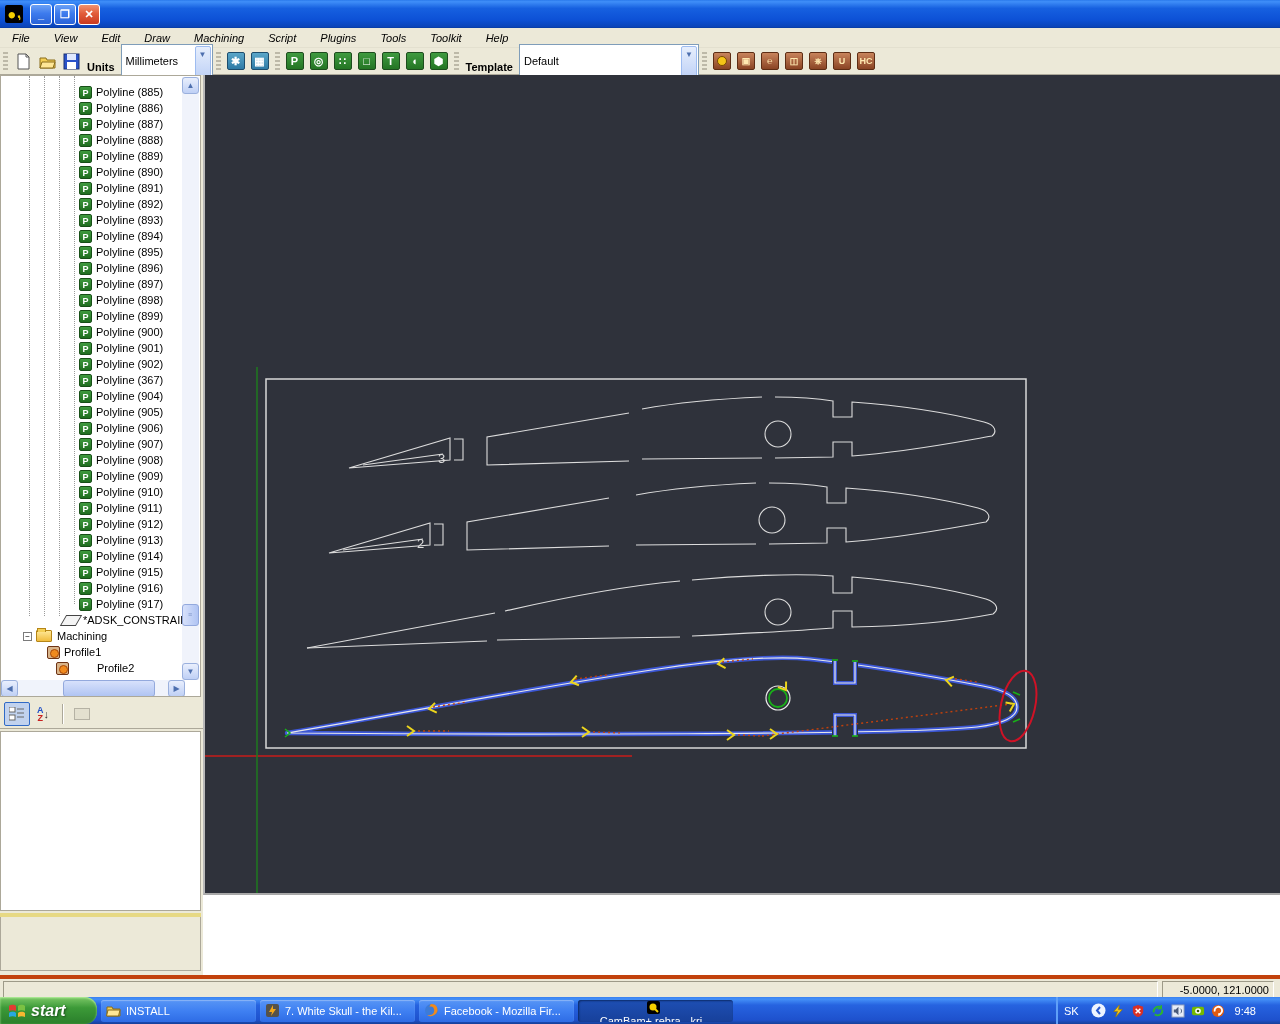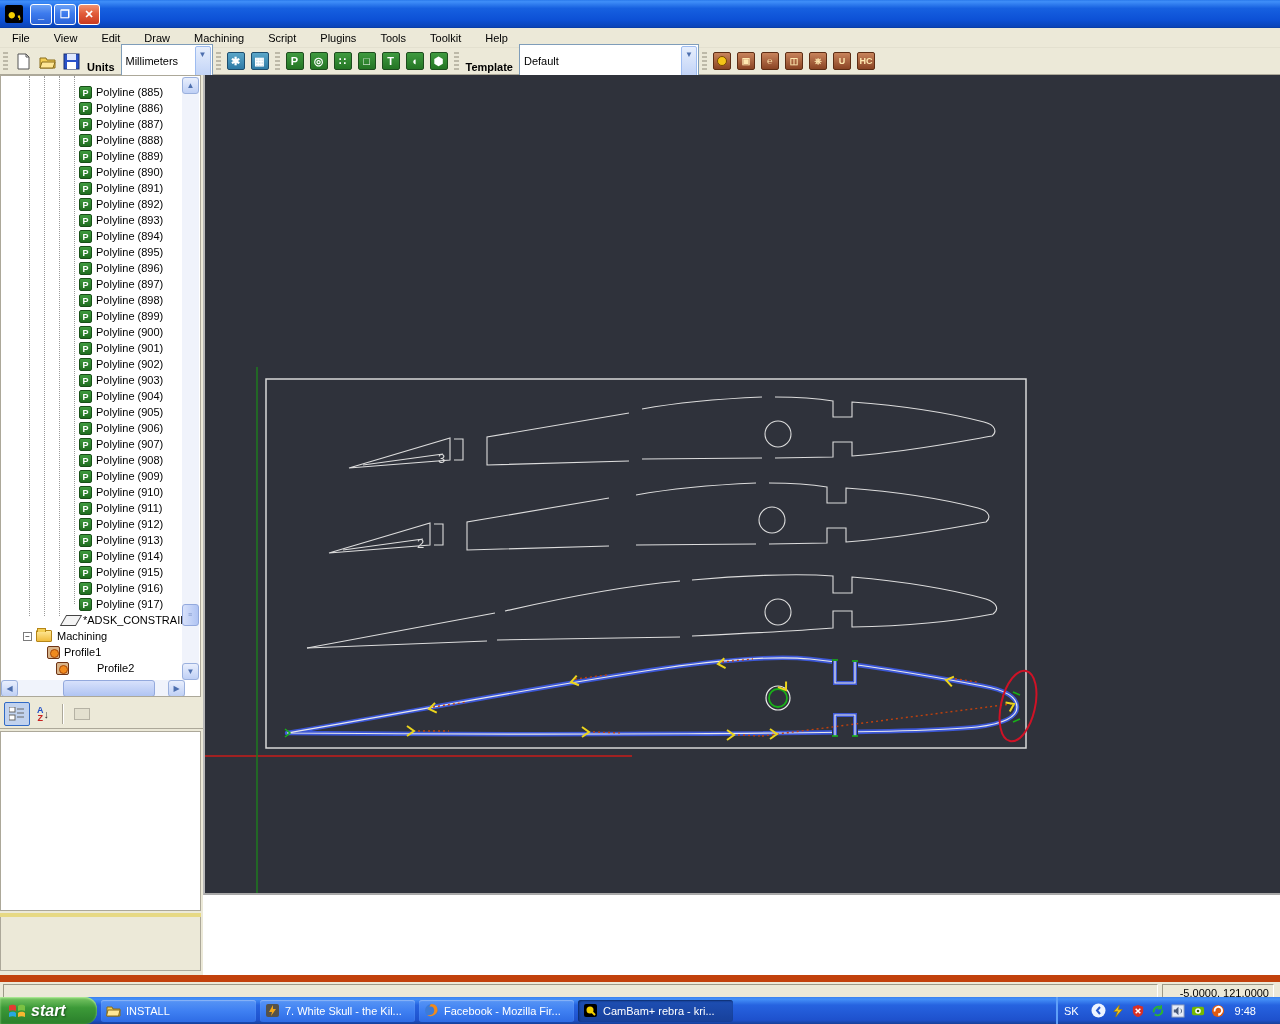--- a/index.html
+++ b/index.html
@@ -16,21 +16,21 @@
   .titlebar .title { color:#fff; font-weight:bold; font-size:13px; white-space:pre;
     text-shadow:1px 1px 1px #1b3c7a; flex:1; }
   .winbtn { width:22px; height:21px; margin-left:2px; border:1px solid #fff; border-radius:3px;
     color:#fff; font-size:11px; line-height:19px; text-align:center; font-weight:bold;
     background:linear-gradient(180deg,#6ba1f5 0%,#3d7bed 45%,#2a63d8 100%); }
   .winbtn.close { background:linear-gradient(180deg,#f0926f 0%,#e25c3a 45%,#c93a20 100%); }
 
   
   .menubar { position:absolute; left:0; top:28px; width:1280px; height:20px; background:#ece9d8;
     display:flex; align-items:center; font-size:11px; border-bottom:1px solid #e3e0cf; }
-  .menubar .menu-item { padding:20px 12px; color:#000; }
+  .menubar .menu-item { padding:20px 12px; color:#000;font-style:italic; }
 
   
   .toolbar { position:absolute; left:0; top:48px; width:1280px; height:27px; background:#ece9d8;
     display:flex; align-items:center; font-size:11px; border-bottom:1px solid #aca899; }
   .grip { width:5px; height:19px; margin:0 3px; background:repeating-linear-gradient(180deg,#bdb9a8 0 2px,#ece9d8 2px 4px); }
   .tbtn { width:24px; height:23px; display:flex; align-items:center; justify-content:center; }
   .icon16 { width:17px; height:17px; display:block; }
   .tlabel { font-weight:bold; margin:12px 6px 0 4px; }
   .combo { height:35px; background:#fff; border:1px solid #7f9db9; display:flex; align-items:center;
     font-size:11px; padding-left:4px; position:relative; }
@@ -101,38 +101,38 @@
   .descbox { position:absolute; left:0; top:842px; width:201px; height:54px; background:#ece9d8;
     border:1px solid #aca899; border-top:none; }
 
   
   .canvas { position:absolute; left:203px; top:75px; width:1077px; height:820px; background:#2f323b;
     border-left:2px solid #b8b8b8; border-bottom:2px solid #a8a8a8; }
   .belowcanvas { position:absolute; left:203px; top:895px; width:1077px; height:80px; background:#fff; }
 
   
   .statusbar { position:absolute; left:0; top:975px; width:1280px; height:22px; background:#ece9d8;
-    border-top:7px solid #c2410c; }
+    border-top:4px solid #c2410c; }
   .statuscell { position:absolute; top:2px; height:18px; border:1px solid; border-color:#9d9a88 #fff #fff #9d9a88;
     font-size:11px; line-height:16px; }
   .cell-main { left:3px; width:1155px; }
   .cell-coords { left:1162px; width:112px; text-align:right; padding-right:4px; }
 
   
   .taskbar { position:absolute; left:0; top:997px; width:1280px; height:27px;
     background:linear-gradient(180deg,#3a80f0 0%,#4490f8 8%,#2663e0 30%,#1e51cd 85%,#164098 100%); display:flex; align-items:center; }
   .startbtn { width:97px; height:27px; border-radius:0 12px 12px 0;
     background:linear-gradient(180deg,#7cc867 0%,#3c9a38 40%,#2d832d 90%);
     box-shadow:inset 0 1px 2px #b8f0a0; display:flex; align-items:center; padding-left:8px; }
   .startbtn .slabel { color:#fff; font-weight:bold; font-style:italic; font-size:16px;
     margin-left:5px; text-shadow:1px 1px 2px #1c511c; }
   .taskbtn { width:155px; height:22px; margin-left:4px; border-radius:3px; display:flex; align-items:center;
     padding:0 5px; color:#fff; font-size:11px; white-space:nowrap; overflow:hidden;
     background:linear-gradient(180deg,#5795f5 0%,#3f80f2 50%,#2e6ce5 100%); box-shadow:inset 0 1px 1px #8ab4f8; }
-  .taskbtn.active { background:linear-gradient(180deg,#1e4fb4 0%,#17409a 100%); box-shadow:inset 1px 1px 2px #0c2a66; }
+  .taskbtn.active { background:linear-gradient(180deg,#1e4fb4 0%,#17409a 100%); box-shadow:inset 1px 1px 2px #0c2a66;flex-direction:column; }
   .taskbtn .ticon { width:15px; height:15px; margin-right:5px; flex:0 0 15px; }
   .tray { margin-left:auto; height:27px; display:flex; align-items:center; border-left:2px solid #5fa0f8;
     padding:0 24px 0 6px; }
   .tray .lang { color:#fff; font-size:11px; margin-right:8px; }
   .tray .clock { color:#fff; font-size:11px; margin-left:8px; }
   .trayico { width:17px; height:16px; margin-left:3px; display:flex; align-items:center; justify-content:center; }
 </style>
 </head>
 <body>
 
@@ -342,21 +342,21 @@
               <span>Polyline (901)</span>
             </div>
 
             <div class="treerow poly">
               <div class="p-ico">P</div>
               <span>Polyline (902)</span>
             </div>
 
             <div class="treerow poly">
               <div class="p-ico">P</div>
-              <span>Polyline (903)</span>
+              <span>Polyline (367)</span>
             </div>
 
             <div class="treerow poly">
               <div class="p-ico">P</div>
               <span>Polyline (904)</span>
             </div>
 
             <div class="treerow poly">
               <div class="p-ico">P</div>
               <span>Polyline (905)</span>

